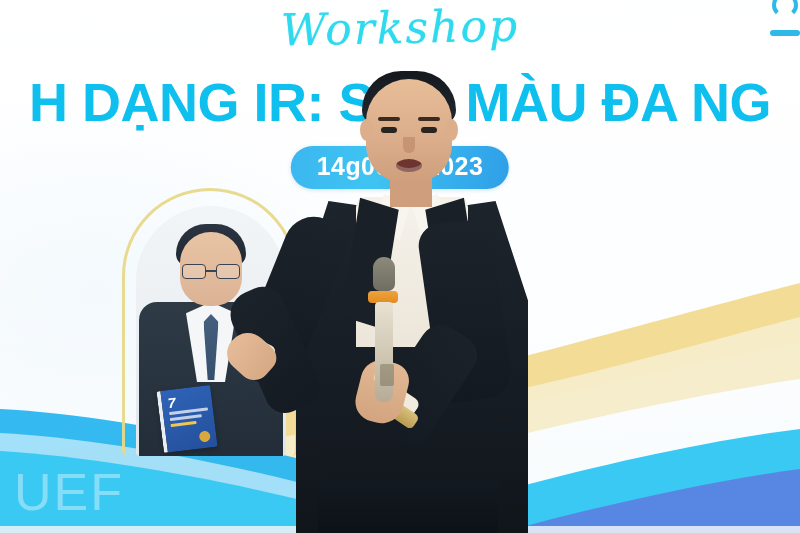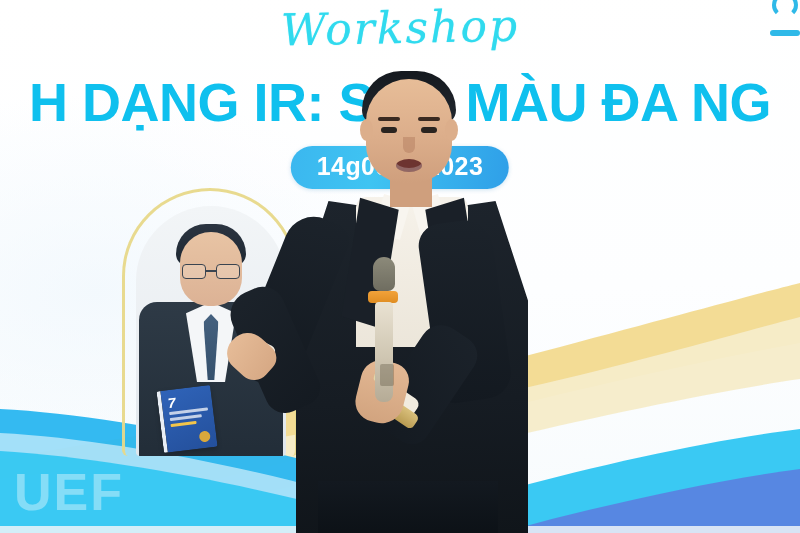--- a/index.html
+++ b/index.html
@@ -227,21 +227,21 @@
     left:0; bottom:0; width:800px; height:250px;
     z-index:1;
     pointer-events:none;
   }
 
   
   .watermark{
     position:absolute;
     left:14px; top:466px;
     font-size:52px;
-    font-weight:700;
+    font-weight:400;
     letter-spacing:2px;
     color:rgba(255,255,255,.38);
     z-index:2;
     pointer-events:none;
     line-height:52px;
   }
 
   
   .person{
     position:absolute;

